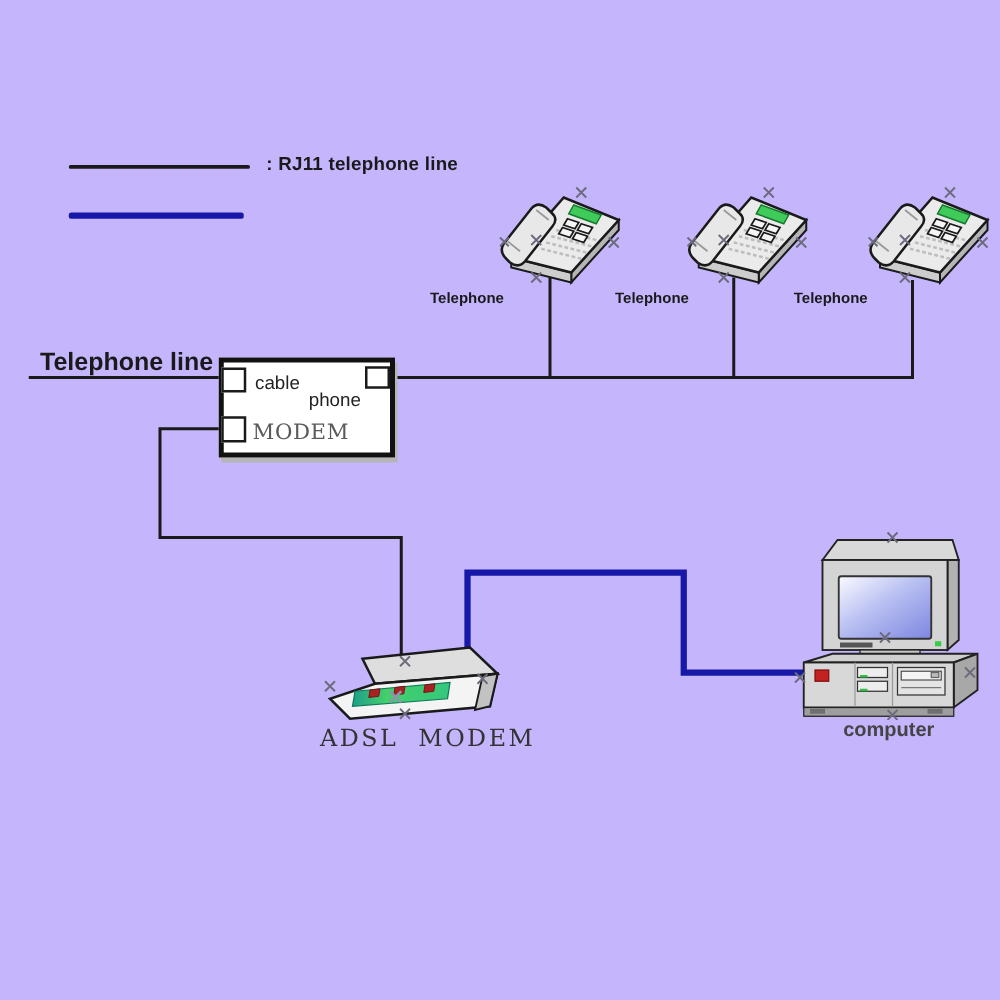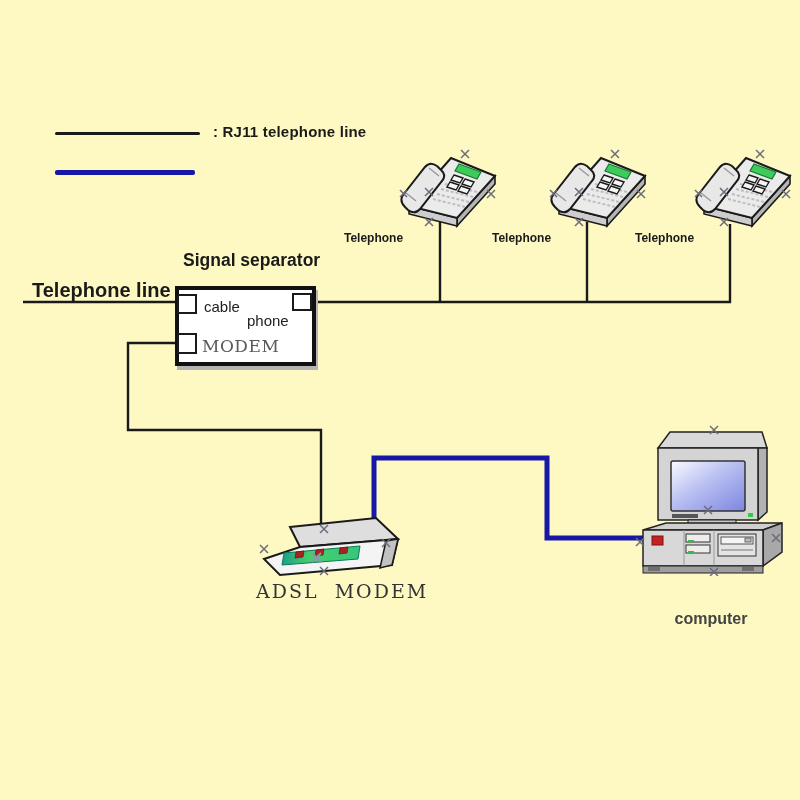--- a/index.html
+++ b/index.html
@@ -1,34 +1,34 @@
 <!DOCTYPE html>
 <html><head>
 <meta charset="utf-8">
 <style>
   html,body{margin:0;padding:0;background:#fff;}
-  .stage{position:relative;width:800px;height:800px;background:#fef9c3;overflow:hidden;
+  .stage{position:relative;width:800px;height:800px;background:#c4b5fd;overflow:hidden;
          font-family:"Liberation Sans",sans-serif;color:#1a1a1a;}
   .abs{position:absolute;}
   .legend-line{position:absolute;border-radius:2px;}
   .legend-label{position:absolute;font-size:15px;font-weight:700;letter-spacing:.2px;white-space:nowrap;}
   .big-label{position:absolute;font-size:20px;font-weight:700;white-space:nowrap;}
   .tel-label{position:absolute;width:100px;text-align:left;font-size:12px;font-weight:700;white-space:nowrap;}
   .sep-box{position:absolute;left:175px;top:286px;width:141px;height:80px;
            border:4px solid #111;background:#fff;box-sizing:border-box;
            box-shadow:2px 4px 0 0 #b5b5b5;}
   .port{position:absolute;background:#fff;border:2px solid #1a1a1a;box-sizing:border-box;}
   .port-label{position:absolute;font-size:15px;color:#222;white-space:nowrap;}
   .port-label-serif{position:absolute;font-family:"DejaVu Serif",serif;font-size:17px;
                     color:#5a5a5a;letter-spacing:.5px;white-space:nowrap;}
   .modem-label{position:absolute;left:256px;top:580px;width:150px;text-align:left;
                font-family:"DejaVu Serif",serif;font-size:19px;color:#333;
                letter-spacing:2px;white-space:pre;}
   .computer-label{position:absolute;left:645px;top:576px;width:132px;text-align:center;
-                  font-size:16px;font-weight:600;color:#444;margin-top:34px;}
+                  font-size:16px;font-weight:600;color:#444;}
   svg{display:block;}
 </style>
 </head>
 <body>
 
 <div class="stage">
 
   <div class="legend-line" style="left:55px;top:132px;width:145px;height:3px;background:#1a1a1a;"></div>
   <div class="legend-label" style="left:213px;top:123px;">: RJ11 telephone line</div>
 
@@ -84,21 +84,20 @@
     <use href="#phoneG"></use>
   </svg>
   <svg class="abs" style="left:694px;top:146px;" width="102" height="82" viewBox="0 0 102 82">
     <use href="#phoneG"></use>
   </svg>
 
   <div class="tel-label" style="left:344px;top:231px;">Telephone</div>
   <div class="tel-label" style="left:492px;top:231px;">Telephone</div>
   <div class="tel-label" style="left:635px;top:231px;">Telephone</div>
 
-  <div class="big-label" style="left:183px;top:250px;font-size:17.5px;">Signal separator</div>
   <div class="big-label" style="left:32px;top:279px;">Telephone line</div>
 
   <div class="sep-box"></div>
 
   <div class="port" style="left:177px;top:294px;width:20px;height:20px;"></div>
   <div class="port" style="left:292px;top:293px;width:20px;height:18px;"></div>
   <div class="port" style="left:177px;top:333px;width:20px;height:21px;"></div>
 
   <div class="port-label" style="left:204px;top:298px;">cable</div>
   <div class="port-label" style="left:247px;top:312px;">phone</div>

